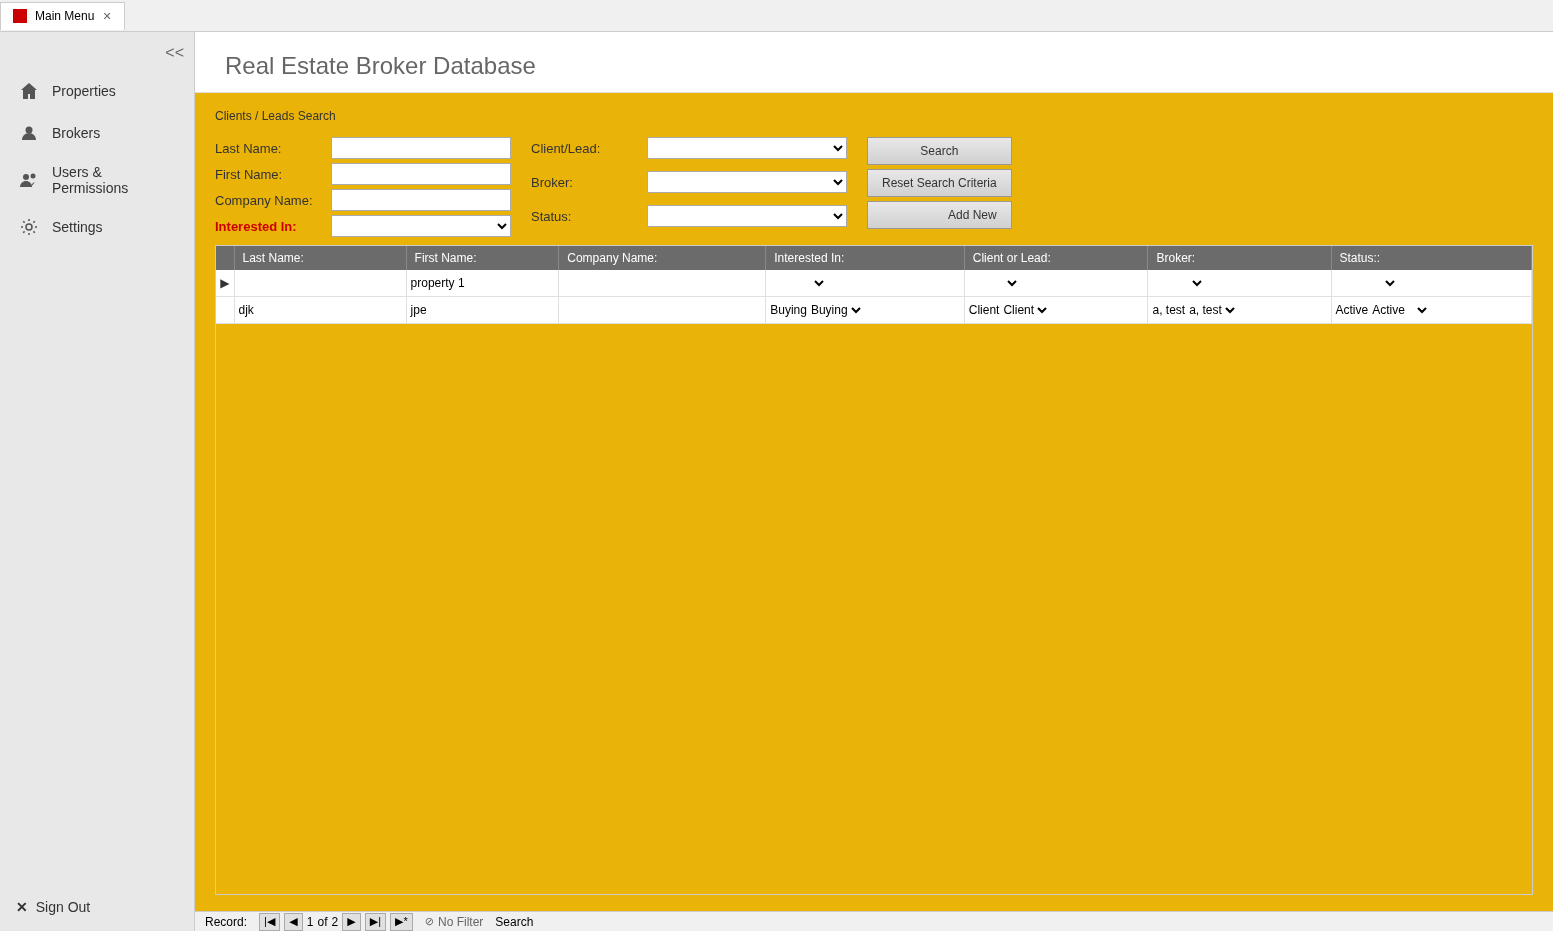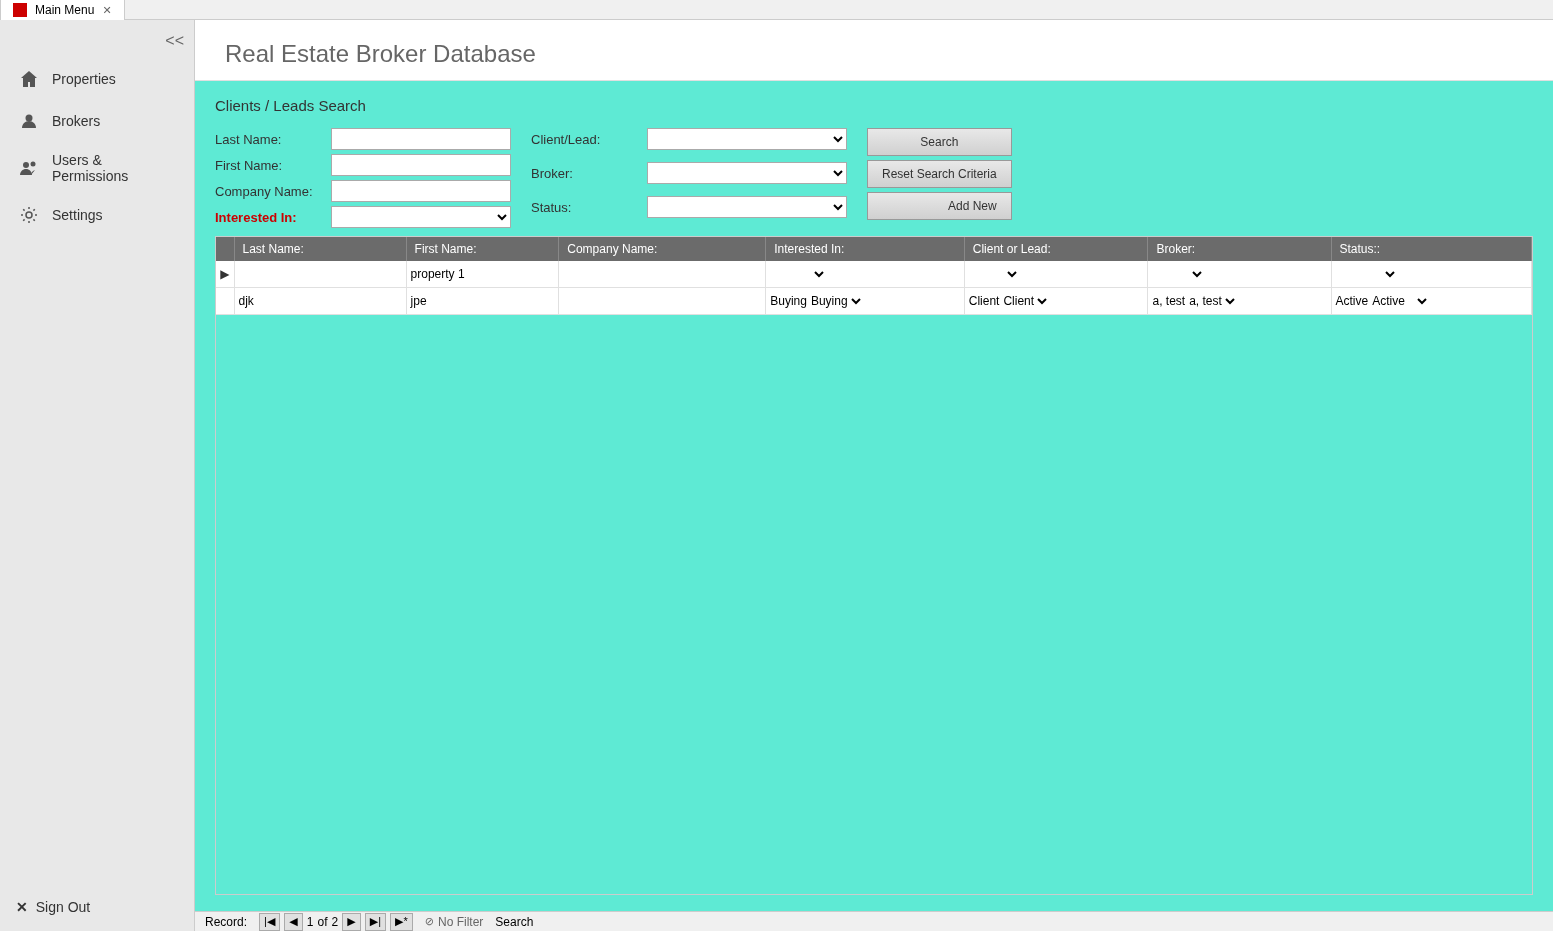--- a/index.html
+++ b/index.html
@@ -1,47 +1,47 @@
 <!DOCTYPE html>
 <html><head>
   <meta charset="utf-8">
   <style>
     * { box-sizing: border-box; margin: 0; padding: 0; }
     body { font-family: 'Segoe UI', Tahoma, Geneva, Verdana, sans-serif; font-size: 13px; background: #f0f0f0; display: flex; flex-direction: column; height: 931px; overflow: hidden; }
 
     
-    .title-bar { background: #f0f0f0; border-bottom: 1px solid #ccc; display: flex; align-items: center; padding: 0; height: 20px; }
+    .title-bar { background: #f0f0f0; border-bottom: 1px solid #ccc; display: flex; align-items: center; padding: 0; height: 32px; }
     .title-bar-tab { background: white; border: 1px solid #ccc; border-bottom: none; padding: 4px 12px; font-size: 12px; display: flex; align-items: center; gap: 8px; height: 28px; }
     .title-bar-tab-close { cursor: pointer; font-size: 11px; color: #666; }
     .window-icon { width: 14px; height: 14px; background: #cc0000; display: inline-block; }
 
     
     .app-layout { display: flex; flex: 1; overflow: hidden; }
 
     
     .sidebar { width: 195px; background: #e8e8e8; border-right: 1px solid #ccc; display: flex; flex-direction: column; padding-top: 8px; }
     .sidebar-item { display: flex; align-items: center; gap: 10px; padding: 10px 16px; cursor: pointer; font-size: 14px; color: #333; }
     .sidebar-item.active { background: #999; color: white; }
     .sidebar-icon { width: 26px; height: 22px; display: flex; align-items: center; justify-content: center; flex-shrink: 0; }
     .sidebar-spacer { flex: 1; }
     .sidebar-bottom { padding: 16px; }
     .sign-out { display: flex; align-items: center; gap: 8px; cursor: pointer; color: #333; font-size: 14px; }
 
     
-    .content { flex: 1; display: flex; flex-direction: column; background: #5eead4; overflow: hidden; }
+    .content { flex: 1; display: flex; flex-direction: column; background: #eab308; overflow: hidden; }
 
     
     .app-header { background: white; padding: 20px 30px 8px; border-bottom: 1px solid #e0e0e0; }
     .app-title { font-size: 24px; color: #666; font-weight: normal; margin-bottom: 4px; }
     .collapse-btn { color: #666; cursor: pointer; font-size: 16px; margin-bottom: 6px; }
 
     
     .main-content { flex: 1; padding: 16px 20px; overflow: hidden; display: flex; flex-direction: column; }
 
-    .page-title { font-size: 15px; color: #333; font-weight: normal; margin-bottom: 14px; }
+    .page-title { font-size: 12px; color: #333; font-weight: normal; margin-bottom: 14px; }
     .form-label { color: #333; white-space: nowrap; min-width: 110px; font-size: 13px; }
     .form-label-red { color: #cc0000; font-weight: bold; }
     .form-input { height: 22px; border: 1px solid #aaa; background: white; padding: 0 4px; font-size: 12px; }
     .form-input-short { width: 180px; }
     .form-select { height: 22px; border: 1px solid #aaa; background: white; padding: 0 2px; font-size: 12px; }
     .form-select-medium { width: 200px; }
     .form-select-short { width: 180px; }
 
     
     .btn-group { display: flex; flex-direction: column; gap: 4px; }

